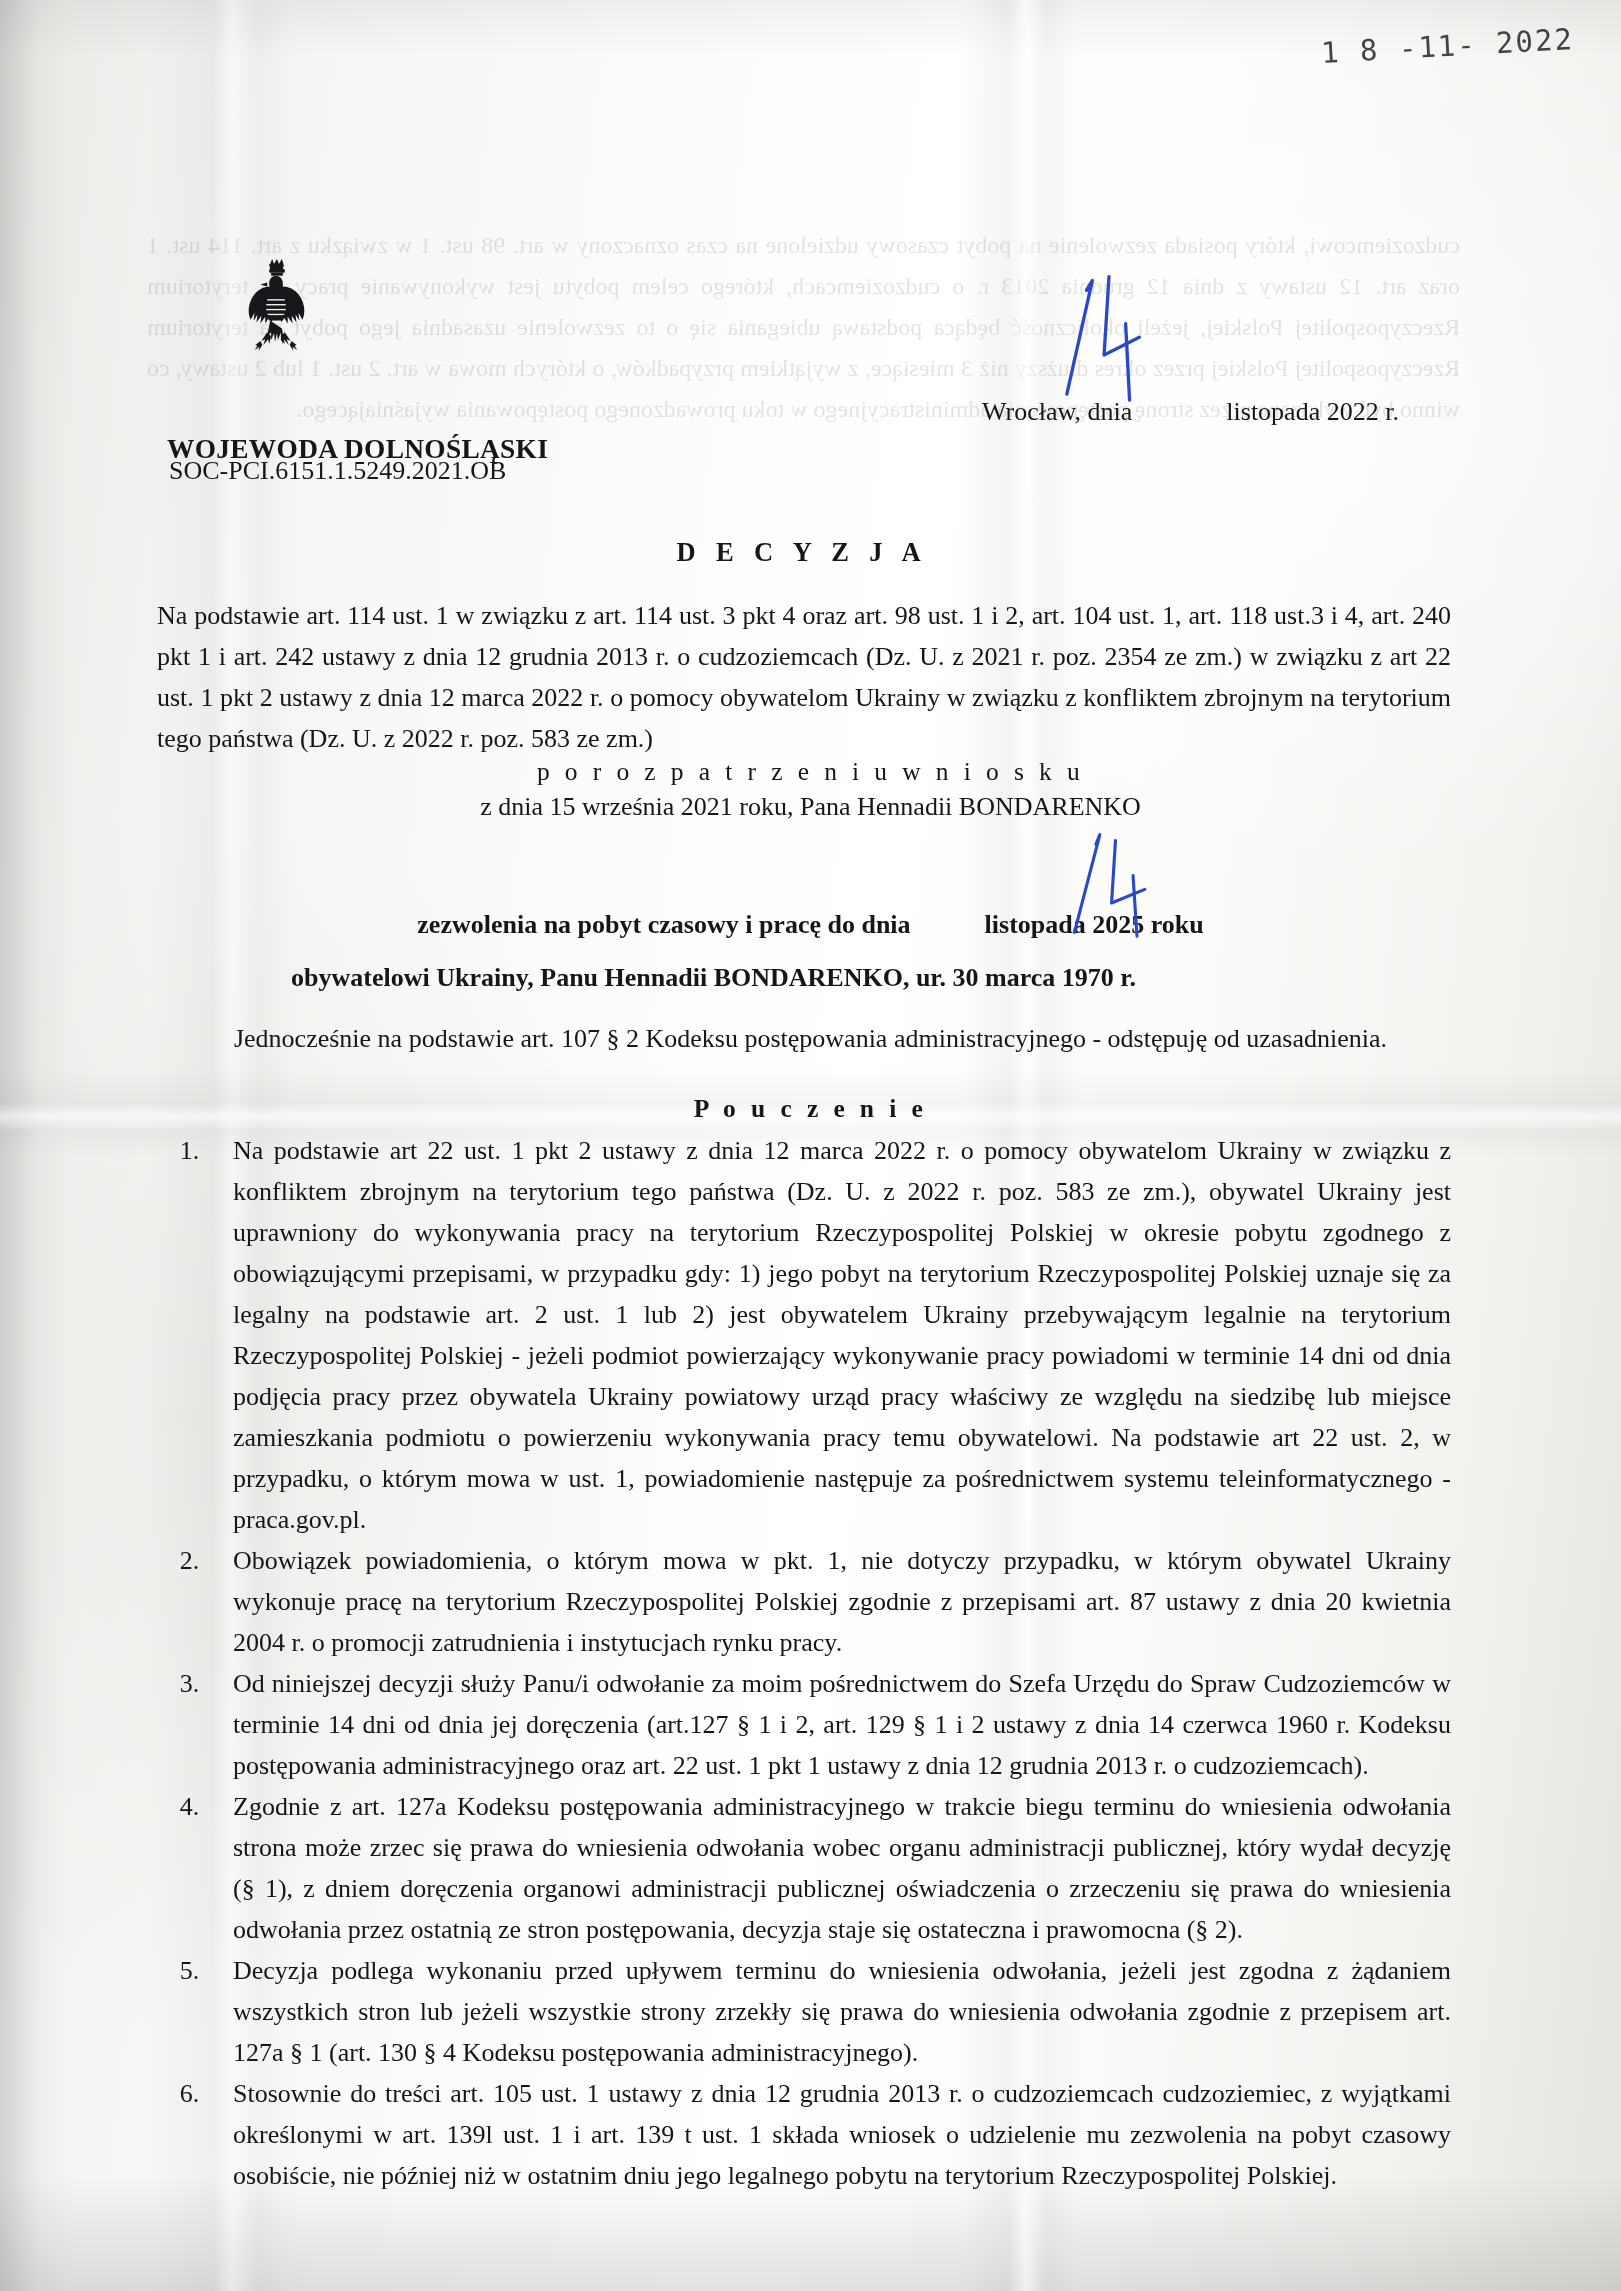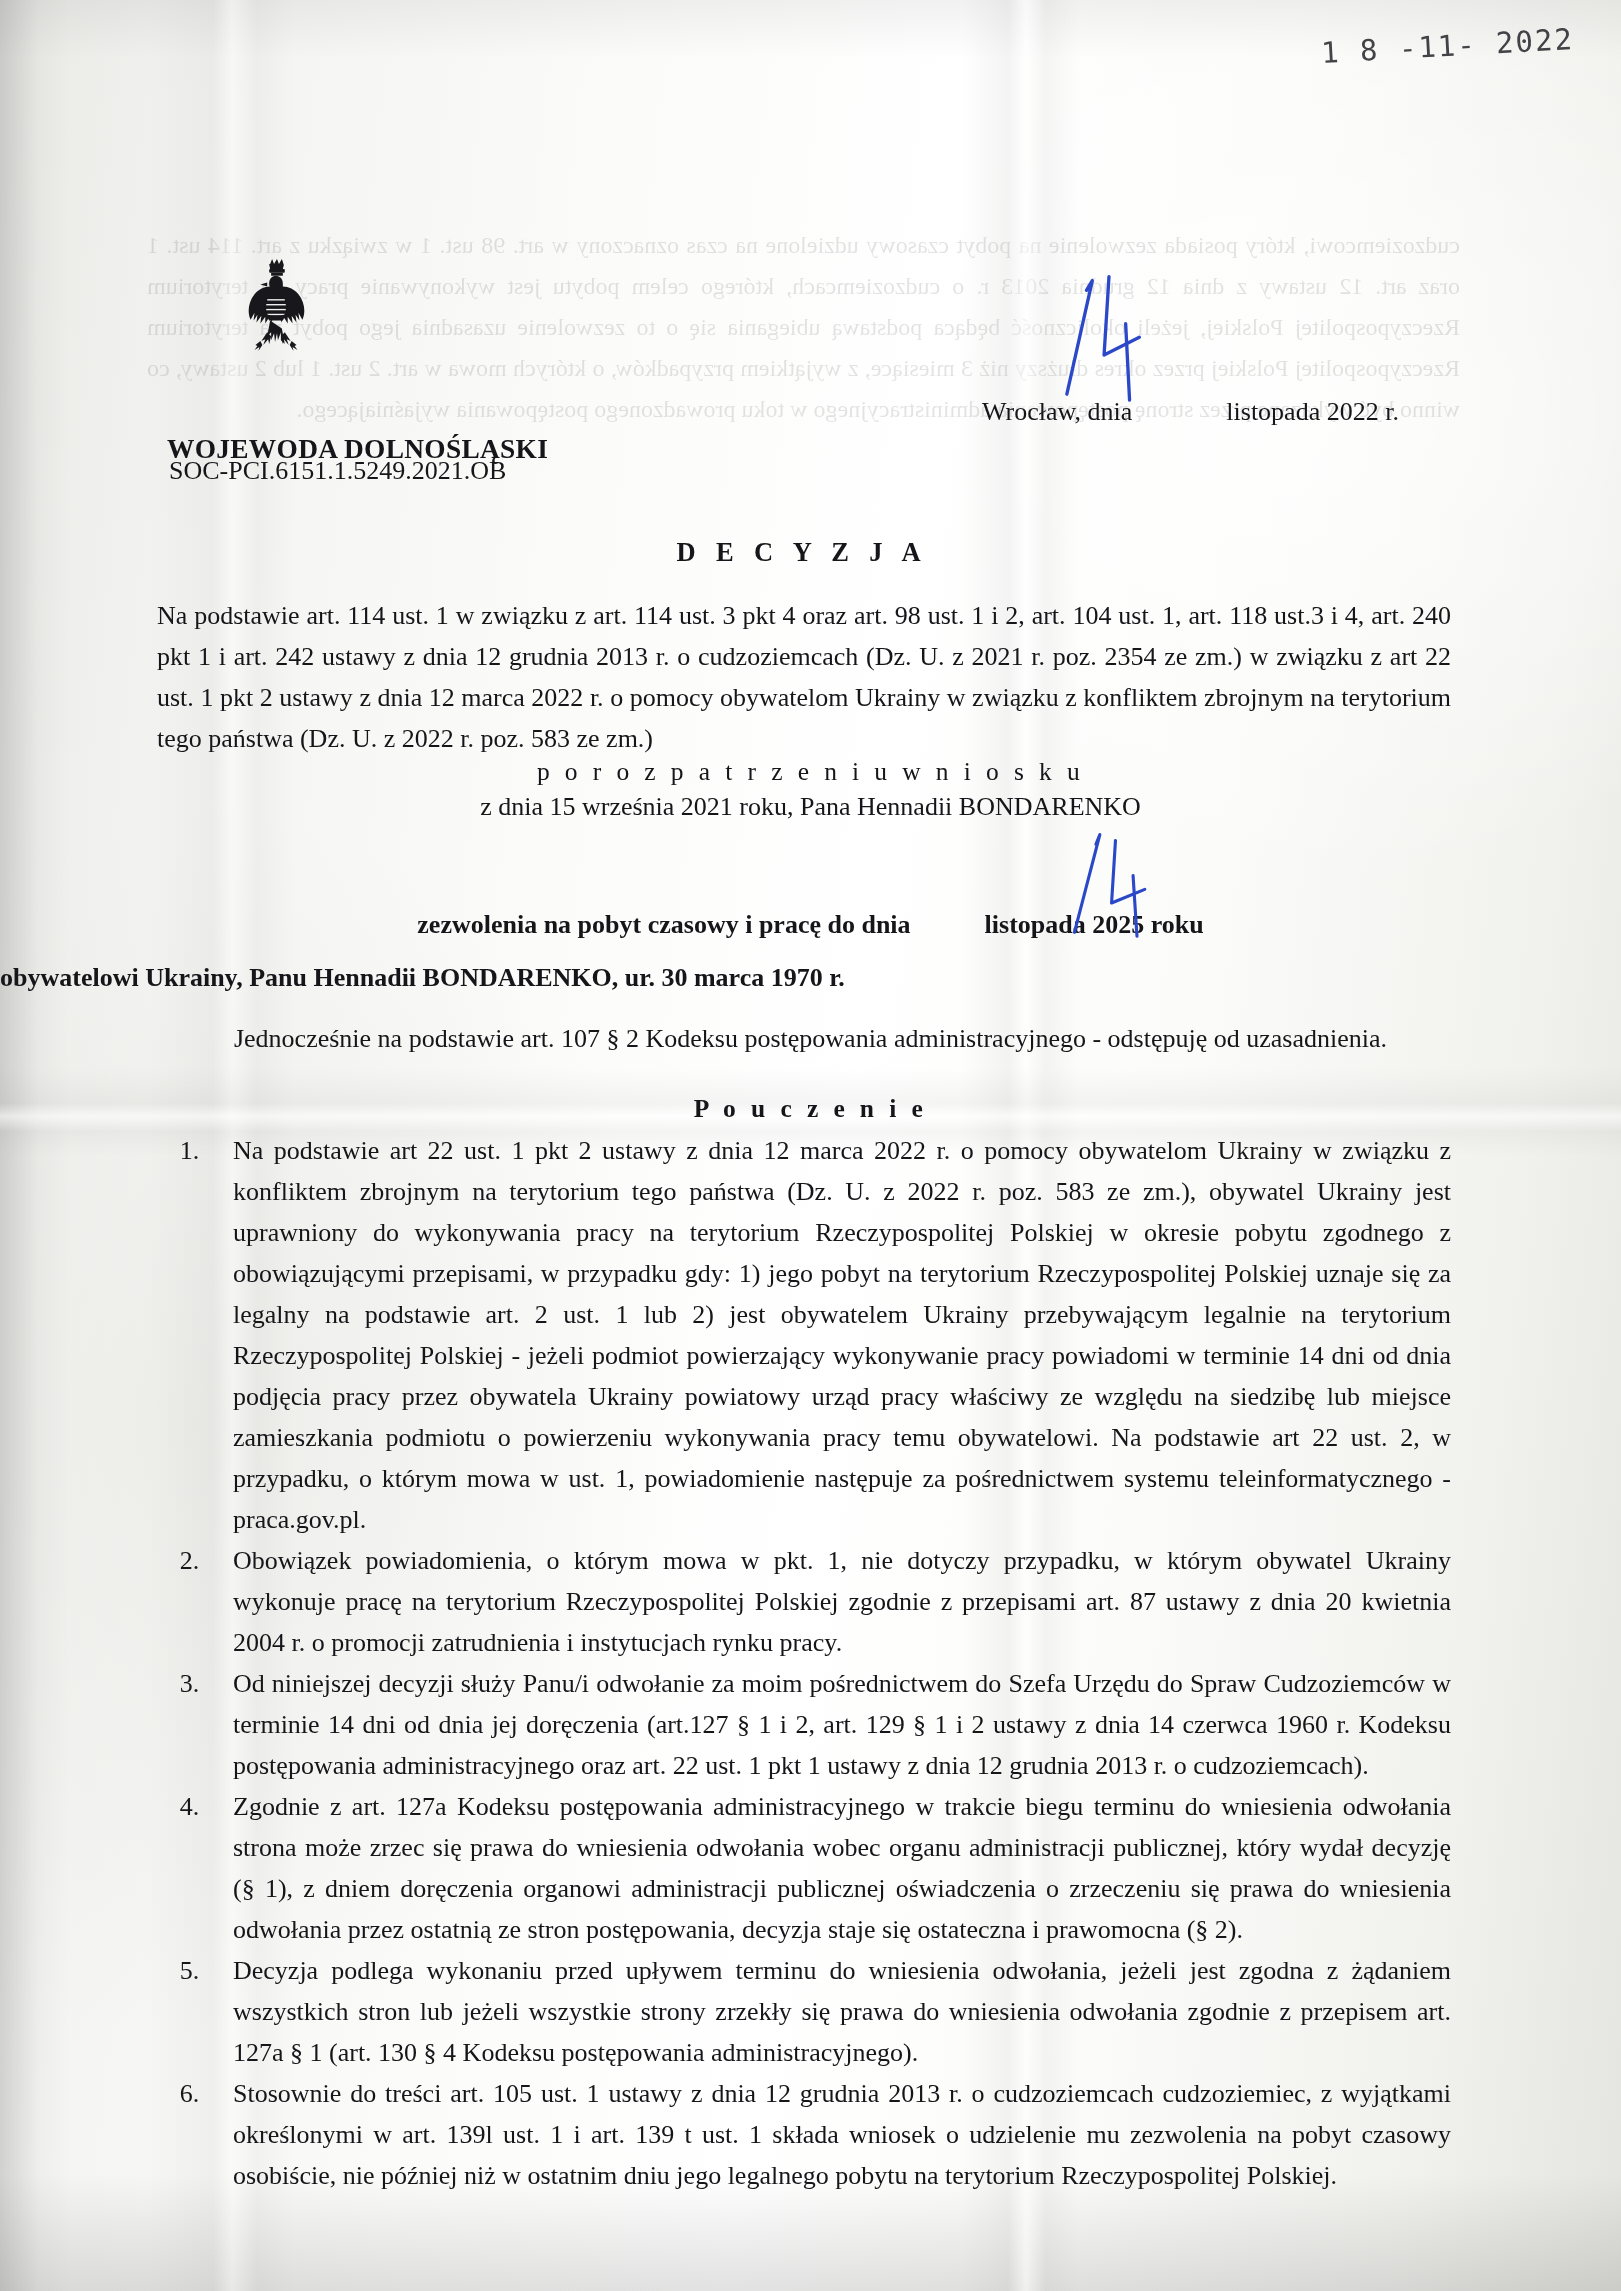--- a/index.html
+++ b/index.html
@@ -159,20 +159,21 @@
     text-align: center;
     font-size: 26px;
     font-weight: bold;
   }
   #grant-line .gap { display: inline-block; width: 74px; }
 
   #person-line {
     position: absolute;
     left: 0; top: 963px;
     width: 1427px;
+    text-align: center;
     font-size: 26px;
     font-weight: bold;
   }
 
   #jednoczesnie {
     position: absolute;
     left: 0; top: 1024px;
     width: 1621px;
     text-align: center;
     font-size: 26px;

